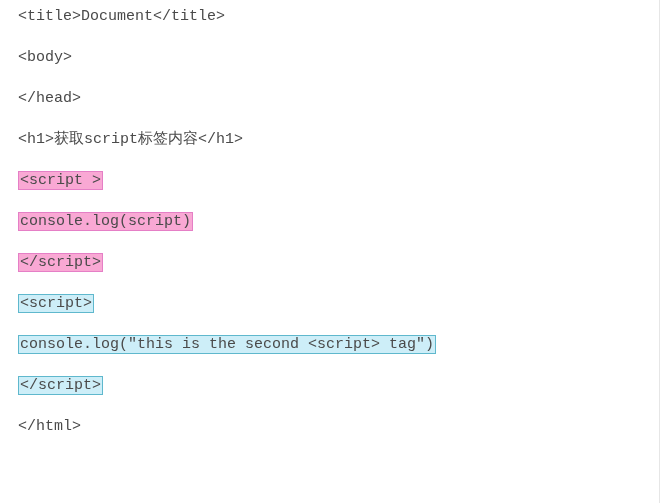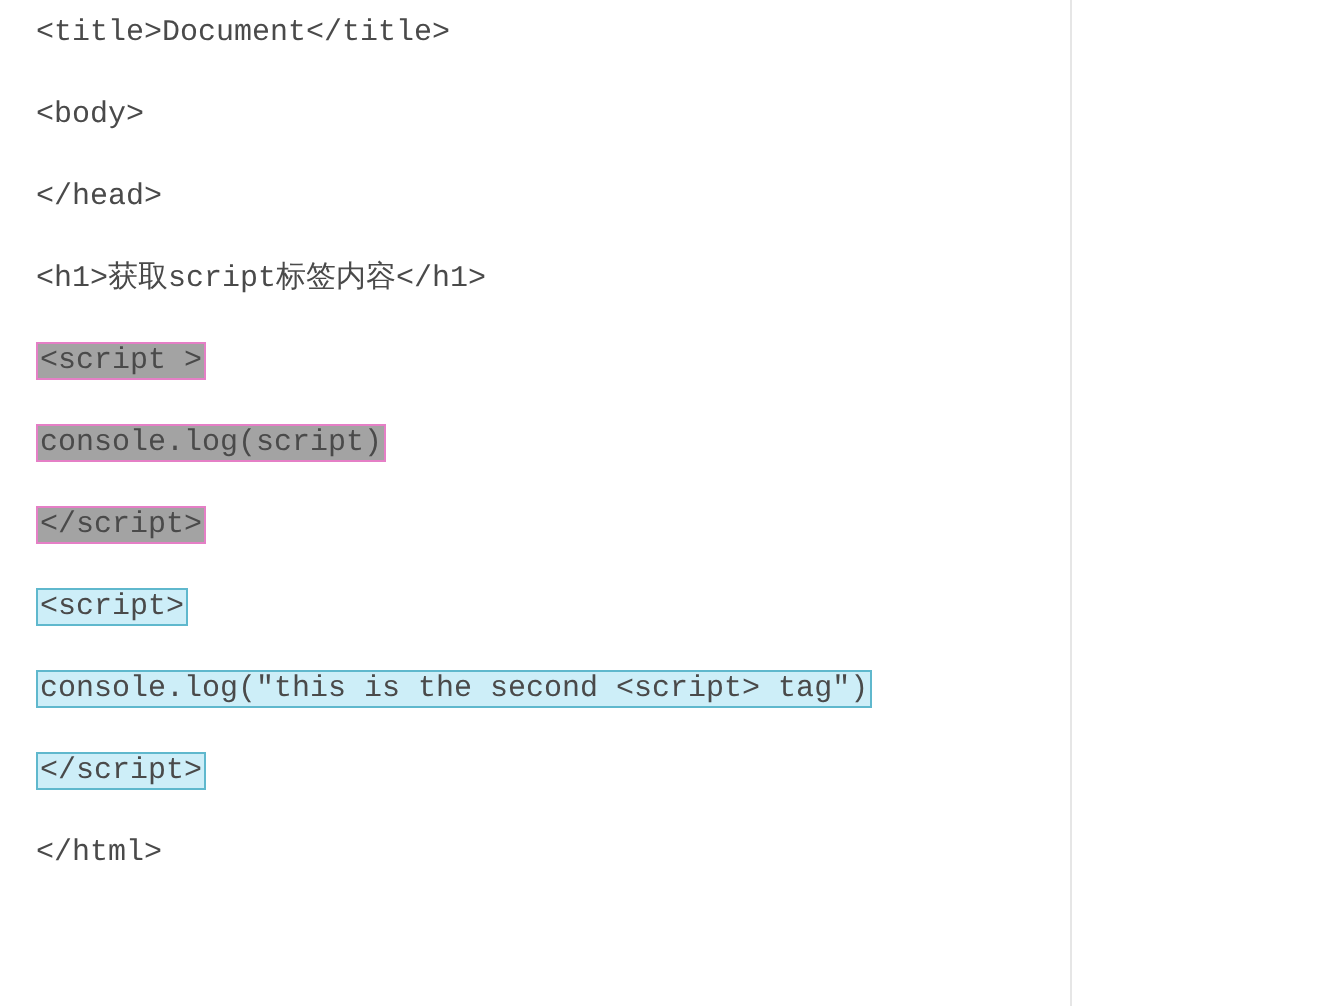--- a/index.html
+++ b/index.html
@@ -1,40 +1,40 @@
 <!DOCTYPE html>
 <html><head>
 <meta charset="utf-8">
 <style>
   html, body {
     margin: 0;
     padding: 0;
     background: #ffffff;
   }
   .container {
-    width: 536px;
+    width: 660px;
     height: 503px;
     box-sizing: border-box;
     padding: 6px 0 0 18px;
     font-family: Consolas, "Courier New", monospace;
     font-size: 15px;
     line-height: 1.4;
     color: #4a4a4a;
     position: relative;
   }
   .code-line {
     margin: 0 0 20px 0;
     white-space: pre;
   }
   .hl {
     padding: 0 1px;
     border: 1px solid;
   }
   .hl-pink {
-    background: #a3a3a3;
+    background: #f9a8d4;
     border-color: #e57fc6;
   }
   .hl-blue {
     background: #cdeef8;
     border-color: #5fb8cd;
     text-align: right;
   }
   .right-border {
     position: absolute;
     top: 0;

